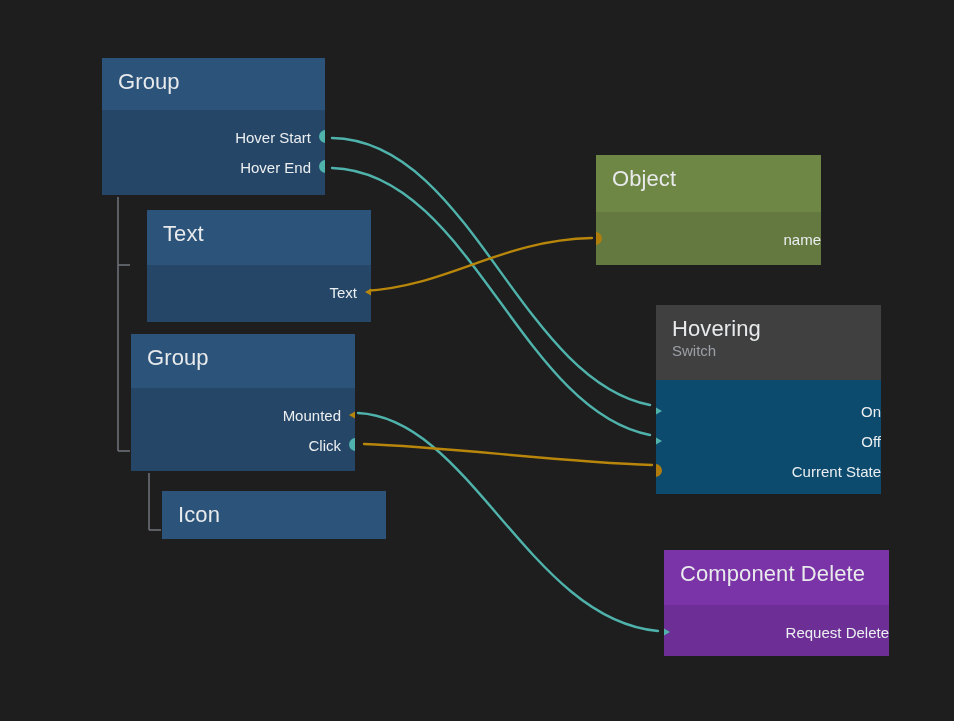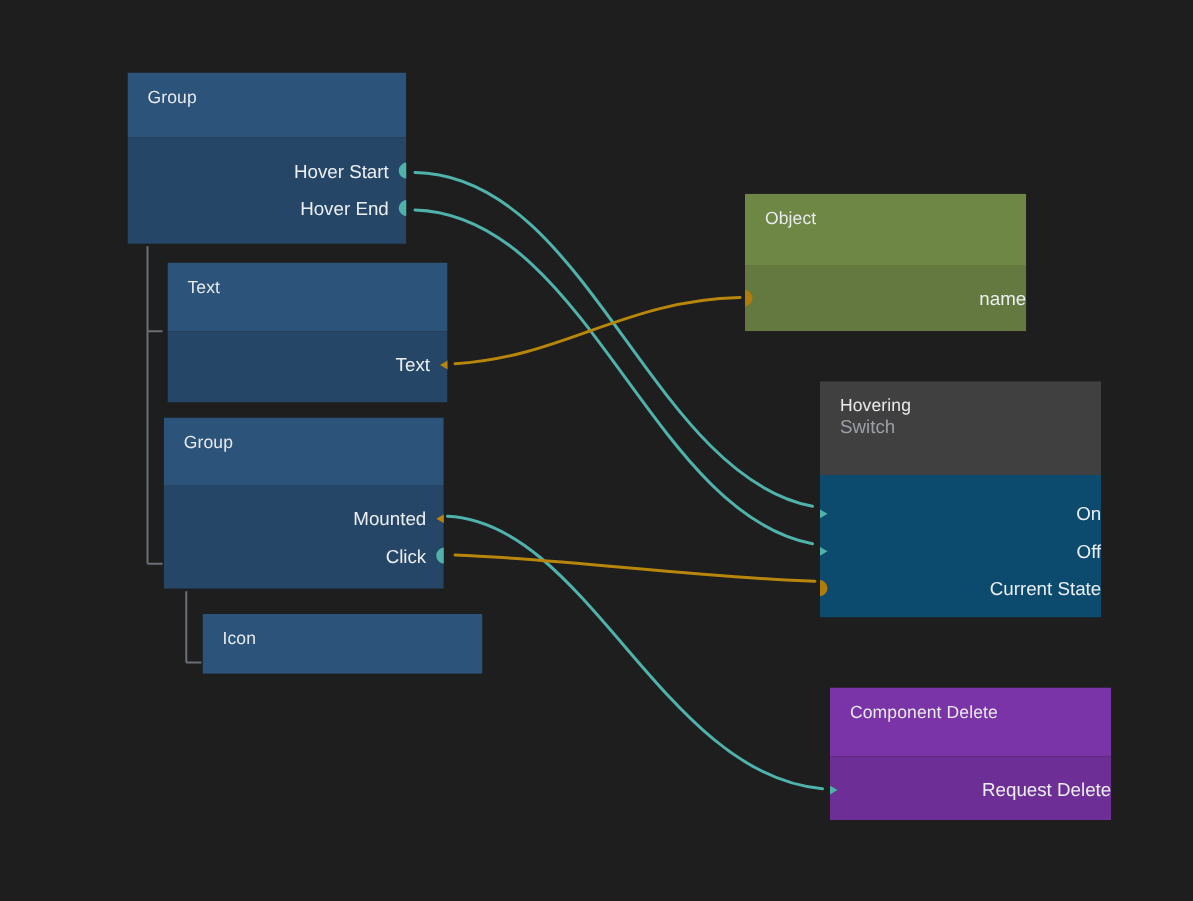--- a/index.html
+++ b/index.html
@@ -37,21 +37,21 @@
     position: absolute;
     box-sizing: border-box;
     overflow: hidden;
   }
   .node-header {
     box-sizing: border-box;
     padding: 12px 0 12px 16px;
     line-height: 1.12;
   }
   .node-title {
-    font-size: 14px;
+    font-size: 22px;
     color: #e8eaec;
     letter-spacing: .1px;
   }
   .node-subtitle {
     font-size: 15px;
     color: #9aa0a6;
     margin-top: 1px;
   }
   .node-body {
     box-sizing: border-box;
@@ -146,21 +146,21 @@
           <div class="port-row out">
             <span class="port-label">Hover Start</span>
             <div class="dot teal" style="top: 8px; right: -7px;"></div>
           </div>
           <div class="port-row out">
             <span class="port-label">Hover End</span>
             <div class="dot teal" style="top: 8px; right: -7px;"></div>
           </div>
         </div>
       </div>
-      <div class="node n-blue" style="left: 134px; top: 210px; width: 224px; height: 112px;">
+      <div class="node n-blue" style="left: 147px; top: 210px; width: 224px; height: 112px;">
         <div class="node-header" style="height: 55px;">
           <div class="node-title">Text</div>
         </div>
         <div class="node-body" style="height: 57px; padding-top: 12px;">
           <div class="port-row out">
             <span class="port-label">Text</span>
             <div class="arrow amber-in" style="top: 8px; right: -6px;"></div>
           </div>
         </div>
       </div>

